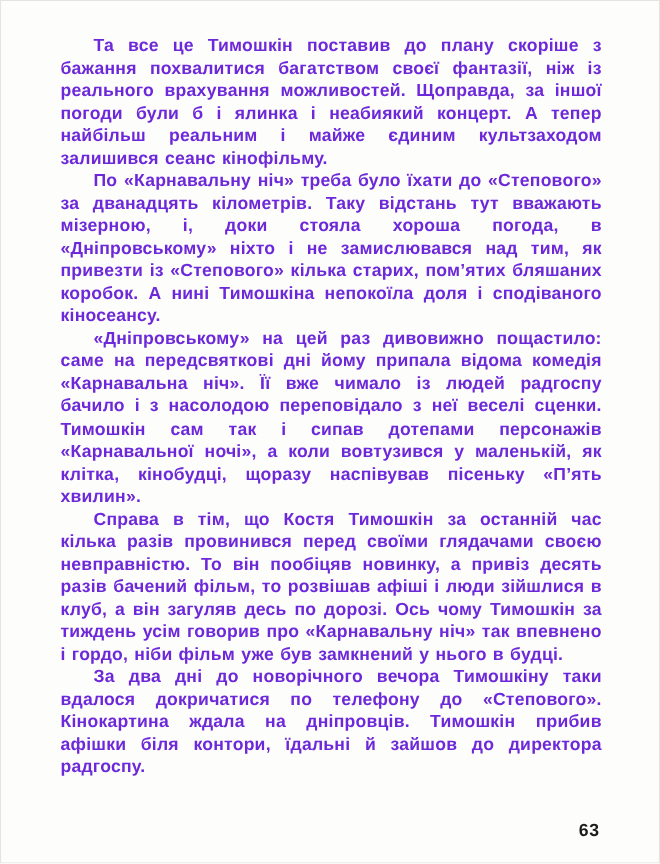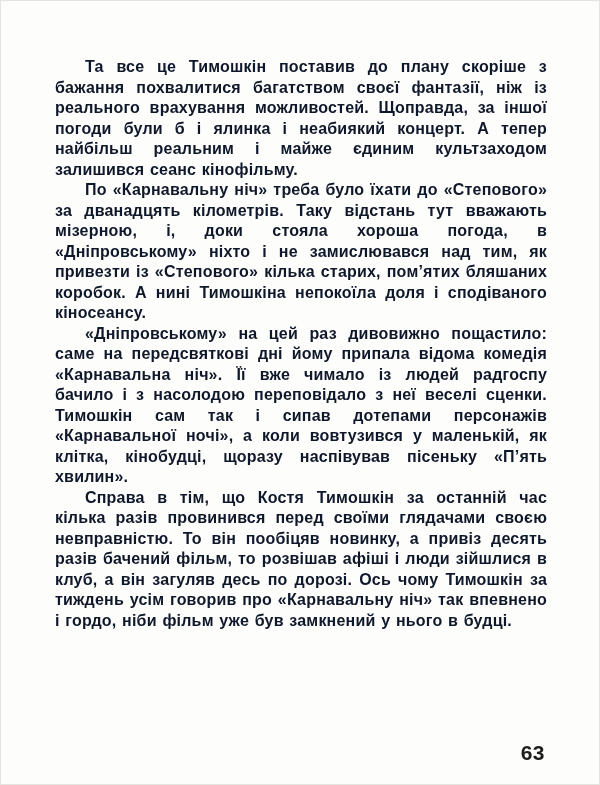--- a/index.html
+++ b/index.html
@@ -15,50 +15,50 @@
     box-sizing: border-box;
     box-shadow: inset 0 0 0 1px #e4e4e0;
     overflow: hidden;
     font-family: "Liberation Sans", "DejaVu Sans", sans-serif;
   }
   .text-block {
     position: absolute;
     left: 55px;
     top: 32px;
     width: 492px;
-    color: #0f172a;
+    color: #6d28d9;
     font-size: 16px;
     font-weight: 700;
     line-height: 20.5px;
     text-align: justify;
     letter-spacing: 0.2px;
     word-spacing: 1px;
     hyphens: auto;
-    margin-top: 25px;
     -webkit-hyphens: auto;
   }
   .para {
     margin: 0;
     padding: 0;
     text-indent: 30px;
   }
   .page-number {
     position: absolute;
     right: 55px;
     bottom: 20px;
     color: #1c1c1c;
-    font-size: 21px;
+    font-size: 16px;
     font-weight: 700;
     letter-spacing: 0.5px;
   }
 </style>
 </head>
 <body>
 
 <div class="book-page">
   <div class="text-block">
     <p class="para">Та все це Тимошкін поставив до плану скоріше з бажання похвалитися багатством своєї фантазії, ніж із реального врахування можливостей. Щоправда, за іншої погоди були б і ялинка і неабиякий концерт. А тепер найбільш реальним і майже єдиним культзаходом залишився сеанс кінофільму.</p>
     <p class="para">По «Карнавальну ніч» треба було їхати до «Степового» за дванадцять кілометрів. Таку відстань тут вважають мізерною, і, доки стояла хороша погода, в «Дніпровському» ніхто і не замислювався над тим, як привезти із «Степового» кілька старих, пом’ятих бляшаних коробок. А нині Тимошкіна непокоїла доля і сподіваного кіносеансу.</p>
     <p class="para">«Дніпровському» на цей раз дивовижно пощастило: саме на передсвяткові дні йому припала відома комедія «Карнавальна ніч». Її вже чимало із людей радгоспу бачило і з насолодою переповідало з неї веселі сценки. Тимошкін сам так і сипав дотепами персонажів «Карнавальної ночі», а коли вовтузився у маленькій, як клітка, кінобудці, щоразу наспівував пісеньку «П’ять хвилин».</p>
     <p class="para">Справа в тім, що Костя Тимошкін за останній час кілька разів провинився перед своїми глядачами своєю невправністю. То він пообіцяв новинку, а привіз десять разів бачений фільм, то розвішав афіші і люди зійшлися в клуб, а він загуляв десь по дорозі. Ось чому Тимошкін за тиждень усім говорив про «Карнавальну ніч» так впевнено і гордо, ніби фільм уже був замкнений у нього в будці.</p>
+    <p class="para">За два дні до новорічного вечора Тимошкіну таки вдалося докричатися по телефону до «Степового». Кінокартина ждала на дніпровців. Тимошкін прибив афішки біля контори, їдальні й зайшов до директора радгоспу.</p>
   </div>
   <div class="page-number">63</div>
 </div>
 
 </body></html>

